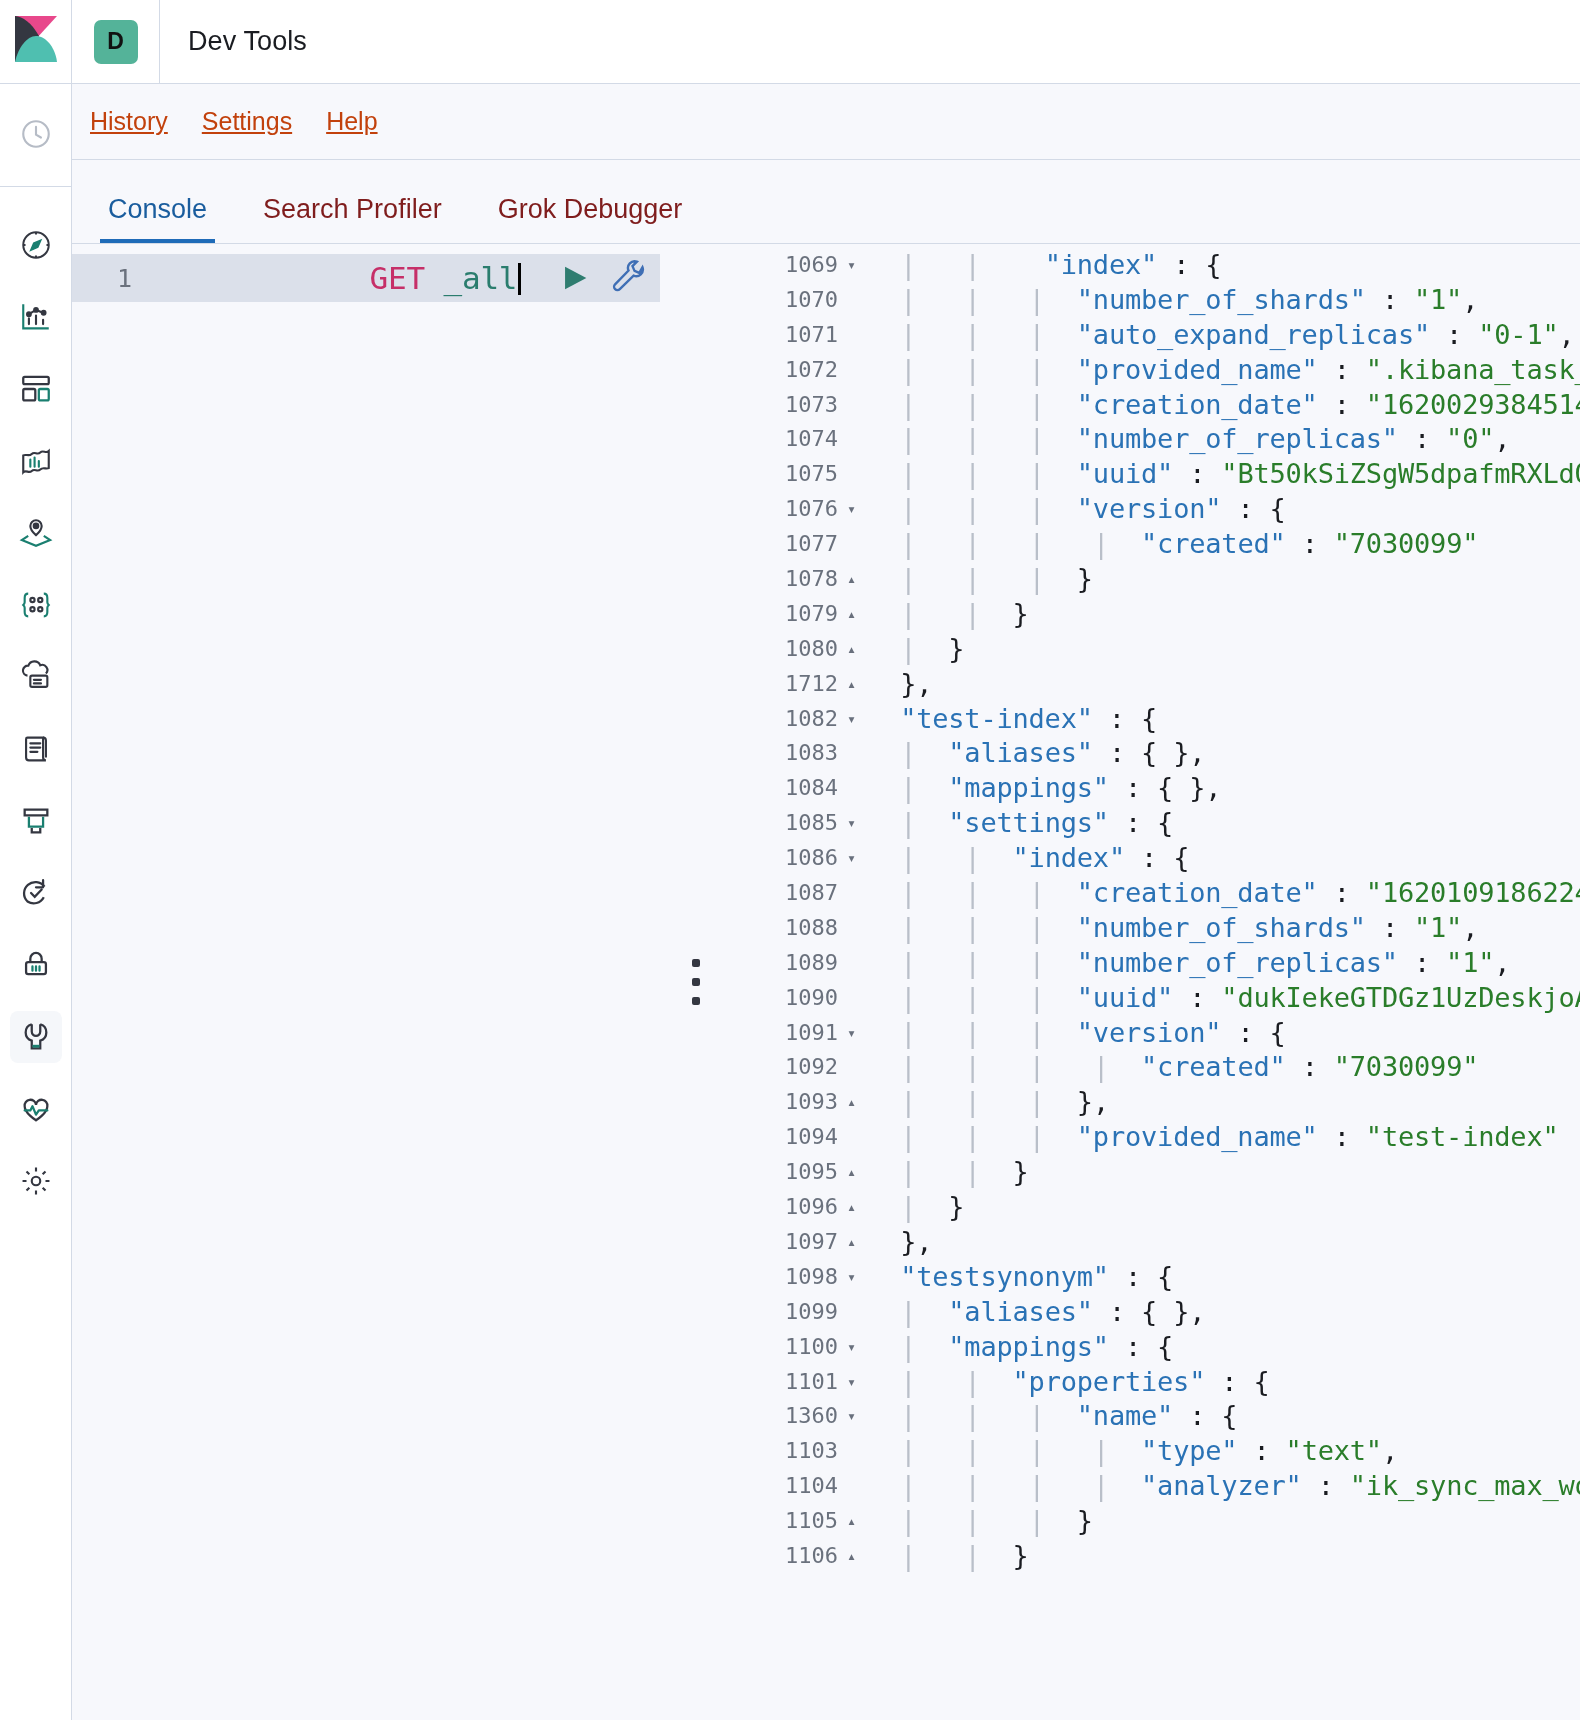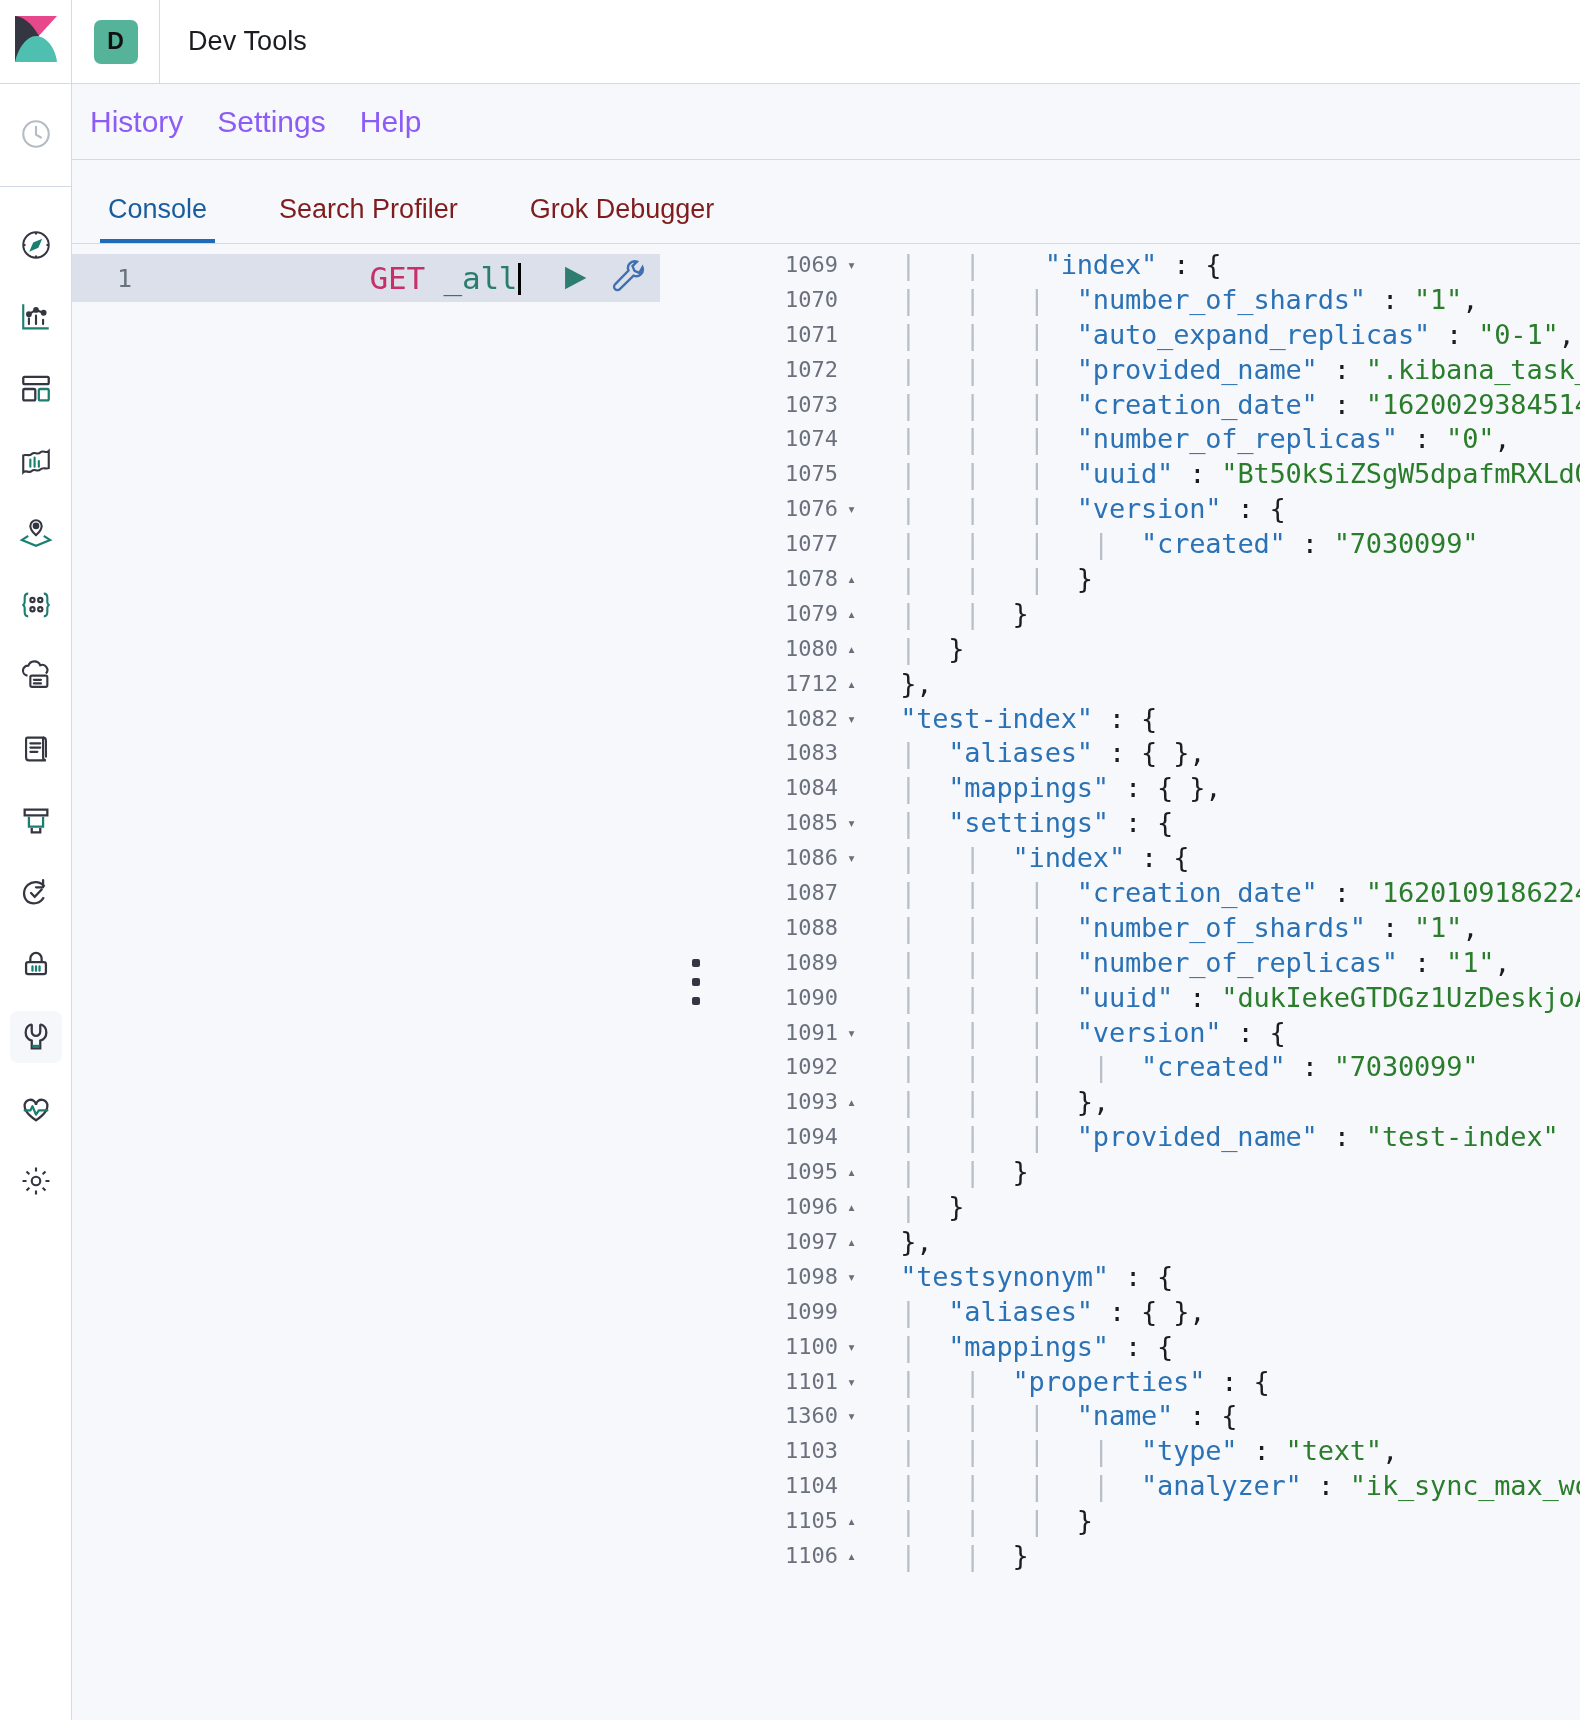--- a/index.html
+++ b/index.html
@@ -57,24 +57,24 @@
   .content {
     position: absolute; left: 72px; top: 84px;
     width: 1508px; height: 1636px; background: #f7f8fc;
   }
   .menu-row {
     height: 76px; display: flex; align-items: center; gap: 34px;
     padding-left: 18px; border-bottom: 1px solid #d3dae6;
     background: #f7f8fc;
   }
   .menu-link {
-    font-size: 30px; color: #8b5cf6; cursor: pointer;
+    font-size: 25px; color: #c2410c; cursor: pointer; text-decoration: underline;
   }
   .tab-row {
-    height: 84px; display: flex; align-items: flex-end; gap: 56px;
+    height: 84px; display: flex; align-items: flex-end; gap: 40px;
     padding-left: 28px; background: #f7f8fc;
     border-bottom: 1px solid #d3dae6;
   }
   .tab {
     font-size: 27px; color: #7f1d1d; padding: 0 8px 18px 8px;
     position: relative; cursor: pointer;
   }
   .tab.active { color: #1a5d9e; font-weight: 400; }
   .tab.active::after {
     content: ""; position: absolute; left: 0; right: 0; bottom: 0;

